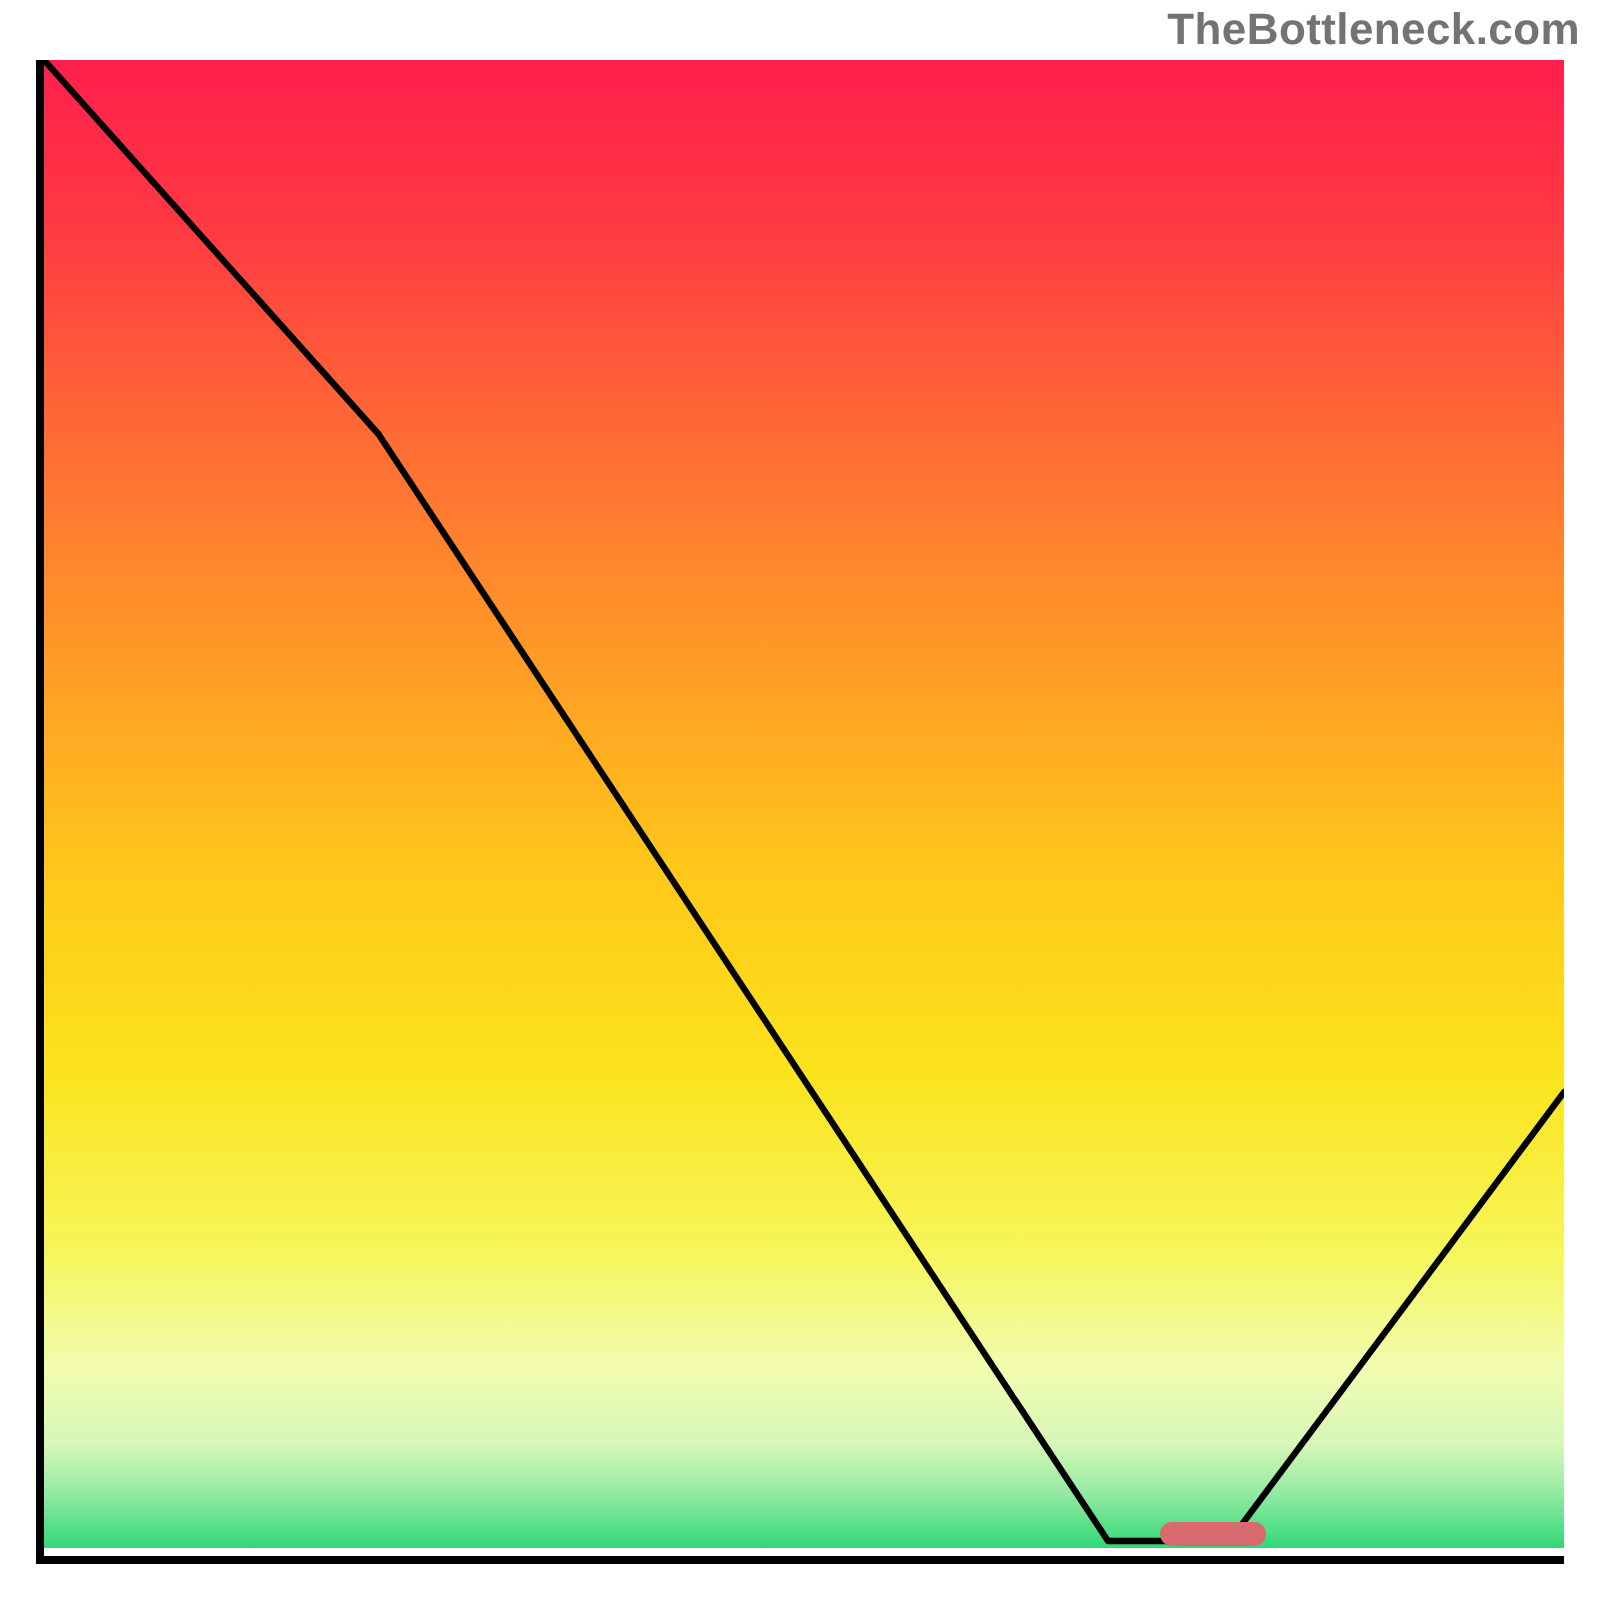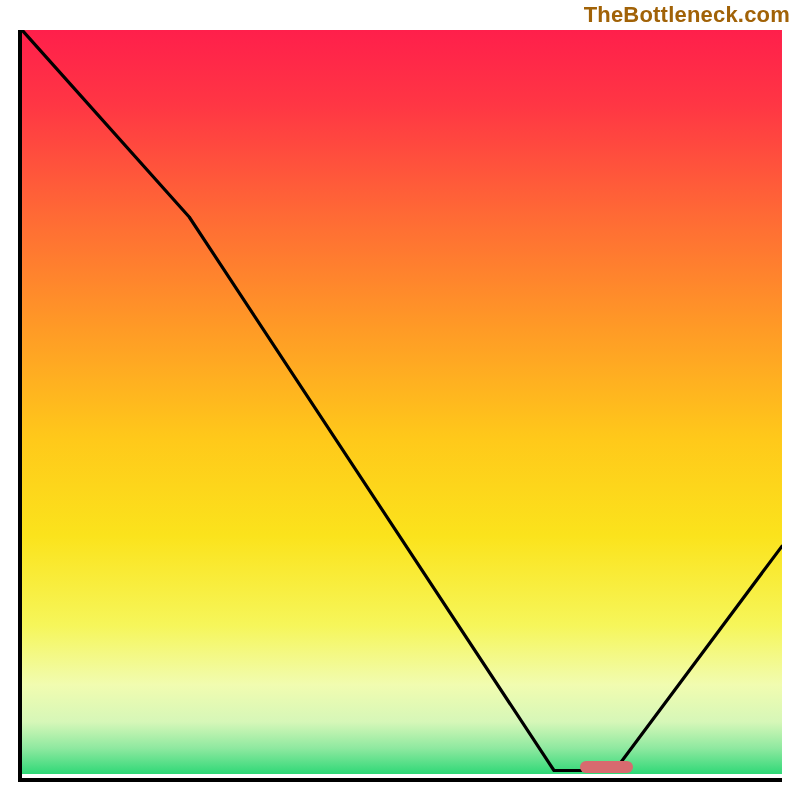--- a/index.html
+++ b/index.html
@@ -9,21 +9,21 @@
     width: 800px;
     height: 800px;
   }
   .attribution {
     position: absolute;
     top: 2px;
     right: 10px;
     font-family: Arial, Helvetica, sans-serif;
     font-size: 22px;
     font-weight: bold;
-    color: #a16207;
+    color: #737373;
     letter-spacing: 0.2px;
     z-index: 10;
   }
   .plot-area {
     position: absolute;
     left: 18px;
     top: 30px;
     width: 764px;
     height: 752px;
     border-left: 4px solid #000;

